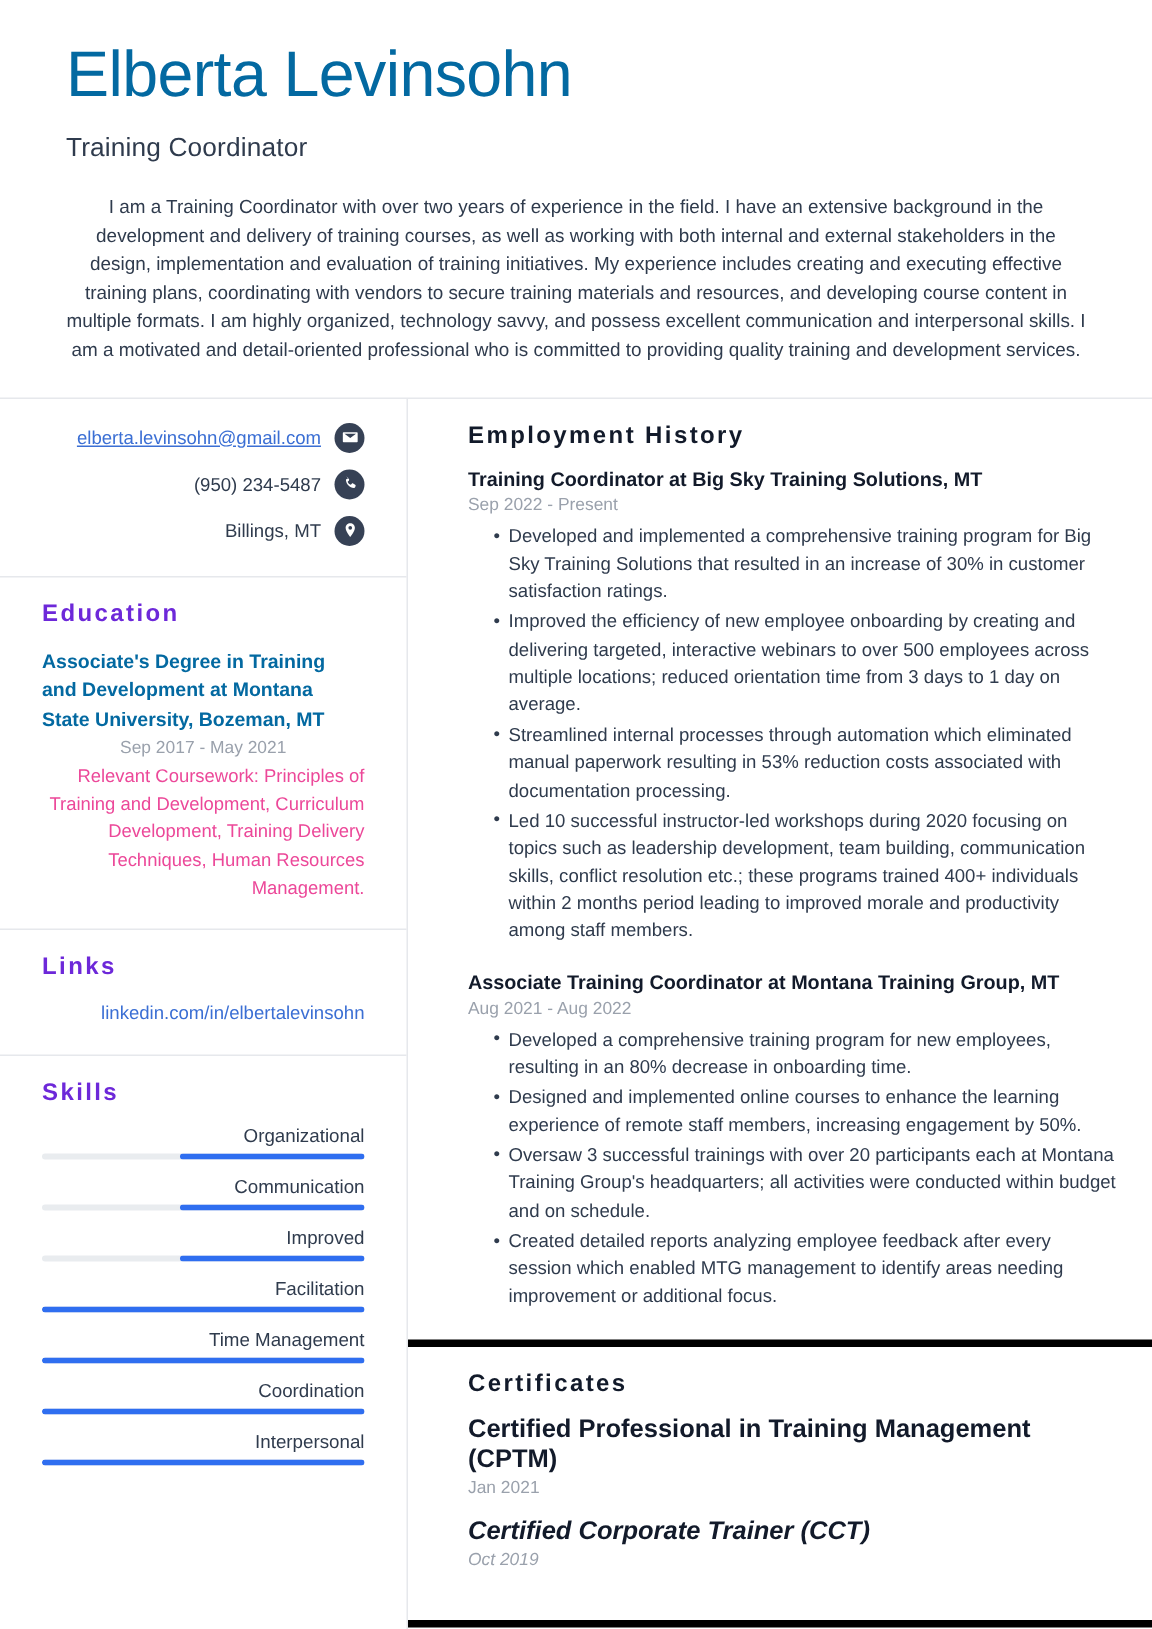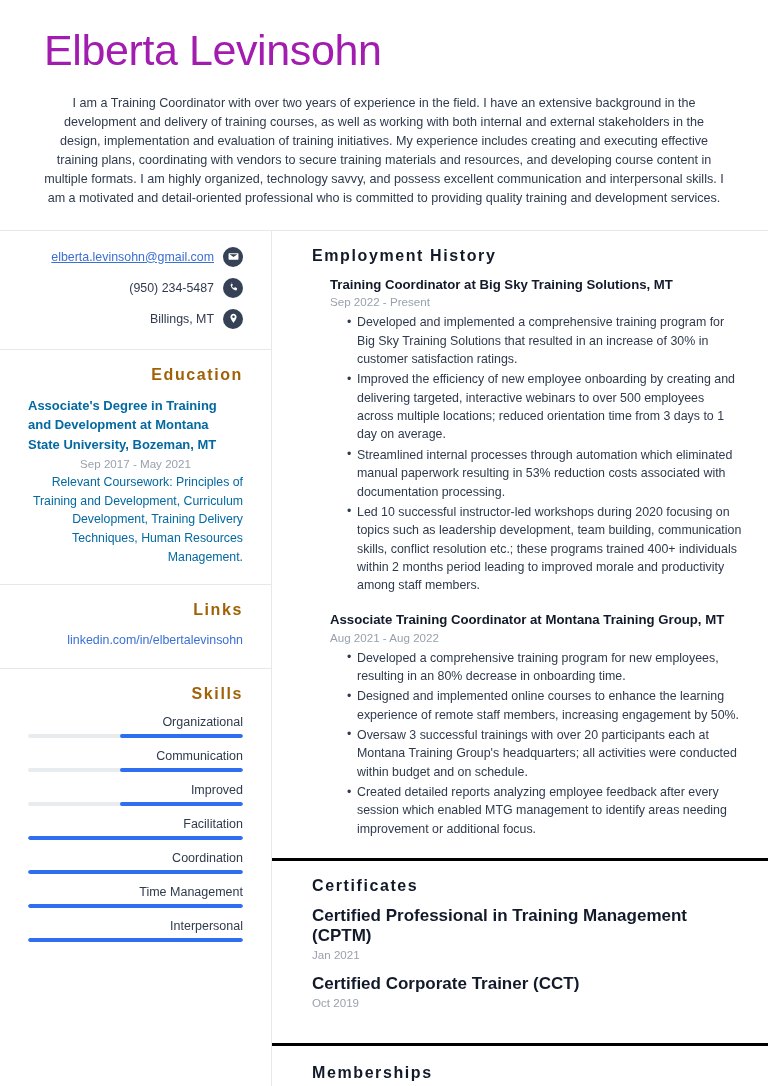--- a/index.html
+++ b/index.html
@@ -26,21 +26,21 @@
   }
 
   
   .header {
     padding: 26px 44px 22px 44px;
   }
   .full-name {
     font-size: 43px;
     font-weight: 400;
     letter-spacing: -0.4px;
-    color: #a21caf;
+    color: #0369a1;
     line-height: 1.12;
   }
   .job-title {
     margin-top: 14px;
     font-size: 17.5px;
     font-weight: 400;
     color: #2f3b4d;
     letter-spacing: 0.1px;
   }
   .summary {
@@ -71,21 +71,21 @@
   }
 
   .block {
     padding: 16px 28px 18px 28px;
     border-bottom: 1px solid #e6e8ec;
   }
   .block:last-child { border-bottom: none; }
 
   .block-right {
     padding: 16px 24px 18px 40px;
-    border-bottom: 3px solid #000000;
+    border-bottom: 5px solid #000000;
   }
   .block-right:last-child { border-bottom: none; }
 
   
   .contact-list { text-align: right; }
   .contact-row {
     display: flex;
     align-items: center;
     justify-content: flex-end;
     gap: 9px;
@@ -107,44 +107,43 @@
     border-radius: 50%;
     background: #364155;
     display: inline-flex;
     align-items: center;
     justify-content: center;
     flex: 0 0 20px;
   }
   .ic svg { display: block; }
 
   .sec-title {
-    text-align: right;
     font-size: 16px;
     font-weight: 700;
     letter-spacing: 1.6px;
-    color: #a16207;
+    color: #6d28d9;
     margin-bottom: 12px;
   }
 
   .edu-degree {
     font-size: 13px;
     font-weight: 700;
     color: #0369a1;
     line-height: 1.5;
   }
   .edu-dates {
     text-align: center;
     font-size: 11.6px;
     color: #9aa1ac;
     margin-top: 3px;
   }
   .edu-desc {
     text-align: right;
     font-size: 12.3px;
-    color: #0369a1;
+    color: #ec4899;
     line-height: 1.52;
     margin-top: 3px;
   }
 
   .link-line {
     text-align: right;
     font-size: 12.4px;
     color: #3b6fd4;
     line-height: 1.5;
   }
@@ -173,21 +172,21 @@
 
   
   .sec-title-r {
     font-size: 16px;
     font-weight: 700;
     letter-spacing: 1.6px;
     color: #121a2a;
     margin-bottom: 11px;
   }
 
-  .entry { margin-bottom: 16px; margin-left: 18px; }
+  .entry { margin-bottom: 16px; }
   .entry:last-child { margin-bottom: 0; }
 
   .entry-title {
     font-size: 13.2px;
     font-weight: 700;
     color: #121a2a;
     line-height: 1.35;
   }
   .entry-dates {
     font-size: 11.6px;
@@ -210,41 +209,42 @@
   .bullets li::before {
     content: "\2022";
     position: absolute;
     left: 0;
     top: -0.5px;
     color: #2f3b4d;
     font-size: 12.4px;
   }
 
   .cert-entry { margin-bottom: 13px; }
-  .cert-entry:last-child { margin-bottom: 16px; }
+  .cert-entry:last-child { margin-bottom: 16px; font-style: italic; }
   .cert-name {
     font-size: 17px;
     font-weight: 700;
     color: #121a2a;
   }
   .cert-date {
     font-size: 11.6px;
     color: #9aa1ac;
     margin-top: 2px;
   }
 
   .memberships-block { padding-top: 18px; }
 </style>
 </head>
 <body>
 
 <div class="resume-page">
 
   <div class="header">
     <h1 class="full-name">Elberta Levinsohn</h1>
+    <div class="job-title">Training Coordinator</div>
     <p class="summary">I am a Training Coordinator with over two years of experience in the field. I have an extensive background in the development and delivery of training courses, as well as working with both internal and external stakeholders in the design, implementation and evaluation of training initiatives. My experience includes creating and executing effective training plans, coordinating with vendors to secure training materials and resources, and developing course content in multiple formats. I am highly organized, technology savvy, and possess excellent communication and interpersonal skills. I am a motivated and detail-oriented professional who is committed to providing quality training and development services.</p>
   </div>
 
   <div class="body-wrap">
 
     <div class="col-left">
 
       <div class="block">
         <div class="contact-list">
 
@@ -313,27 +313,27 @@
                 <div class="skill-fill" style="width: 57%;"></div>
               </div>
             </div>
             <div class="skill-item">
               <div class="skill-label">Facilitation</div>
               <div class="skill-track">
                 <div class="skill-fill" style="width: 100%;"></div>
               </div>
             </div>
             <div class="skill-item">
+              <div class="skill-label">Time Management</div>
+              <div class="skill-track">
+                <div class="skill-fill" style="width: 100%;"></div>
+              </div>
+            </div>
+            <div class="skill-item">
               <div class="skill-label">Coordination</div>
-              <div class="skill-track">
-                <div class="skill-fill" style="width: 100%;"></div>
-              </div>
-            </div>
-            <div class="skill-item">
-              <div class="skill-label">Time Management</div>
               <div class="skill-track">
                 <div class="skill-fill" style="width: 100%;"></div>
               </div>
             </div>
             <div class="skill-item">
               <div class="skill-label">Interpersonal</div>
               <div class="skill-track">
                 <div class="skill-fill" style="width: 100%;"></div>
               </div>
             </div>

